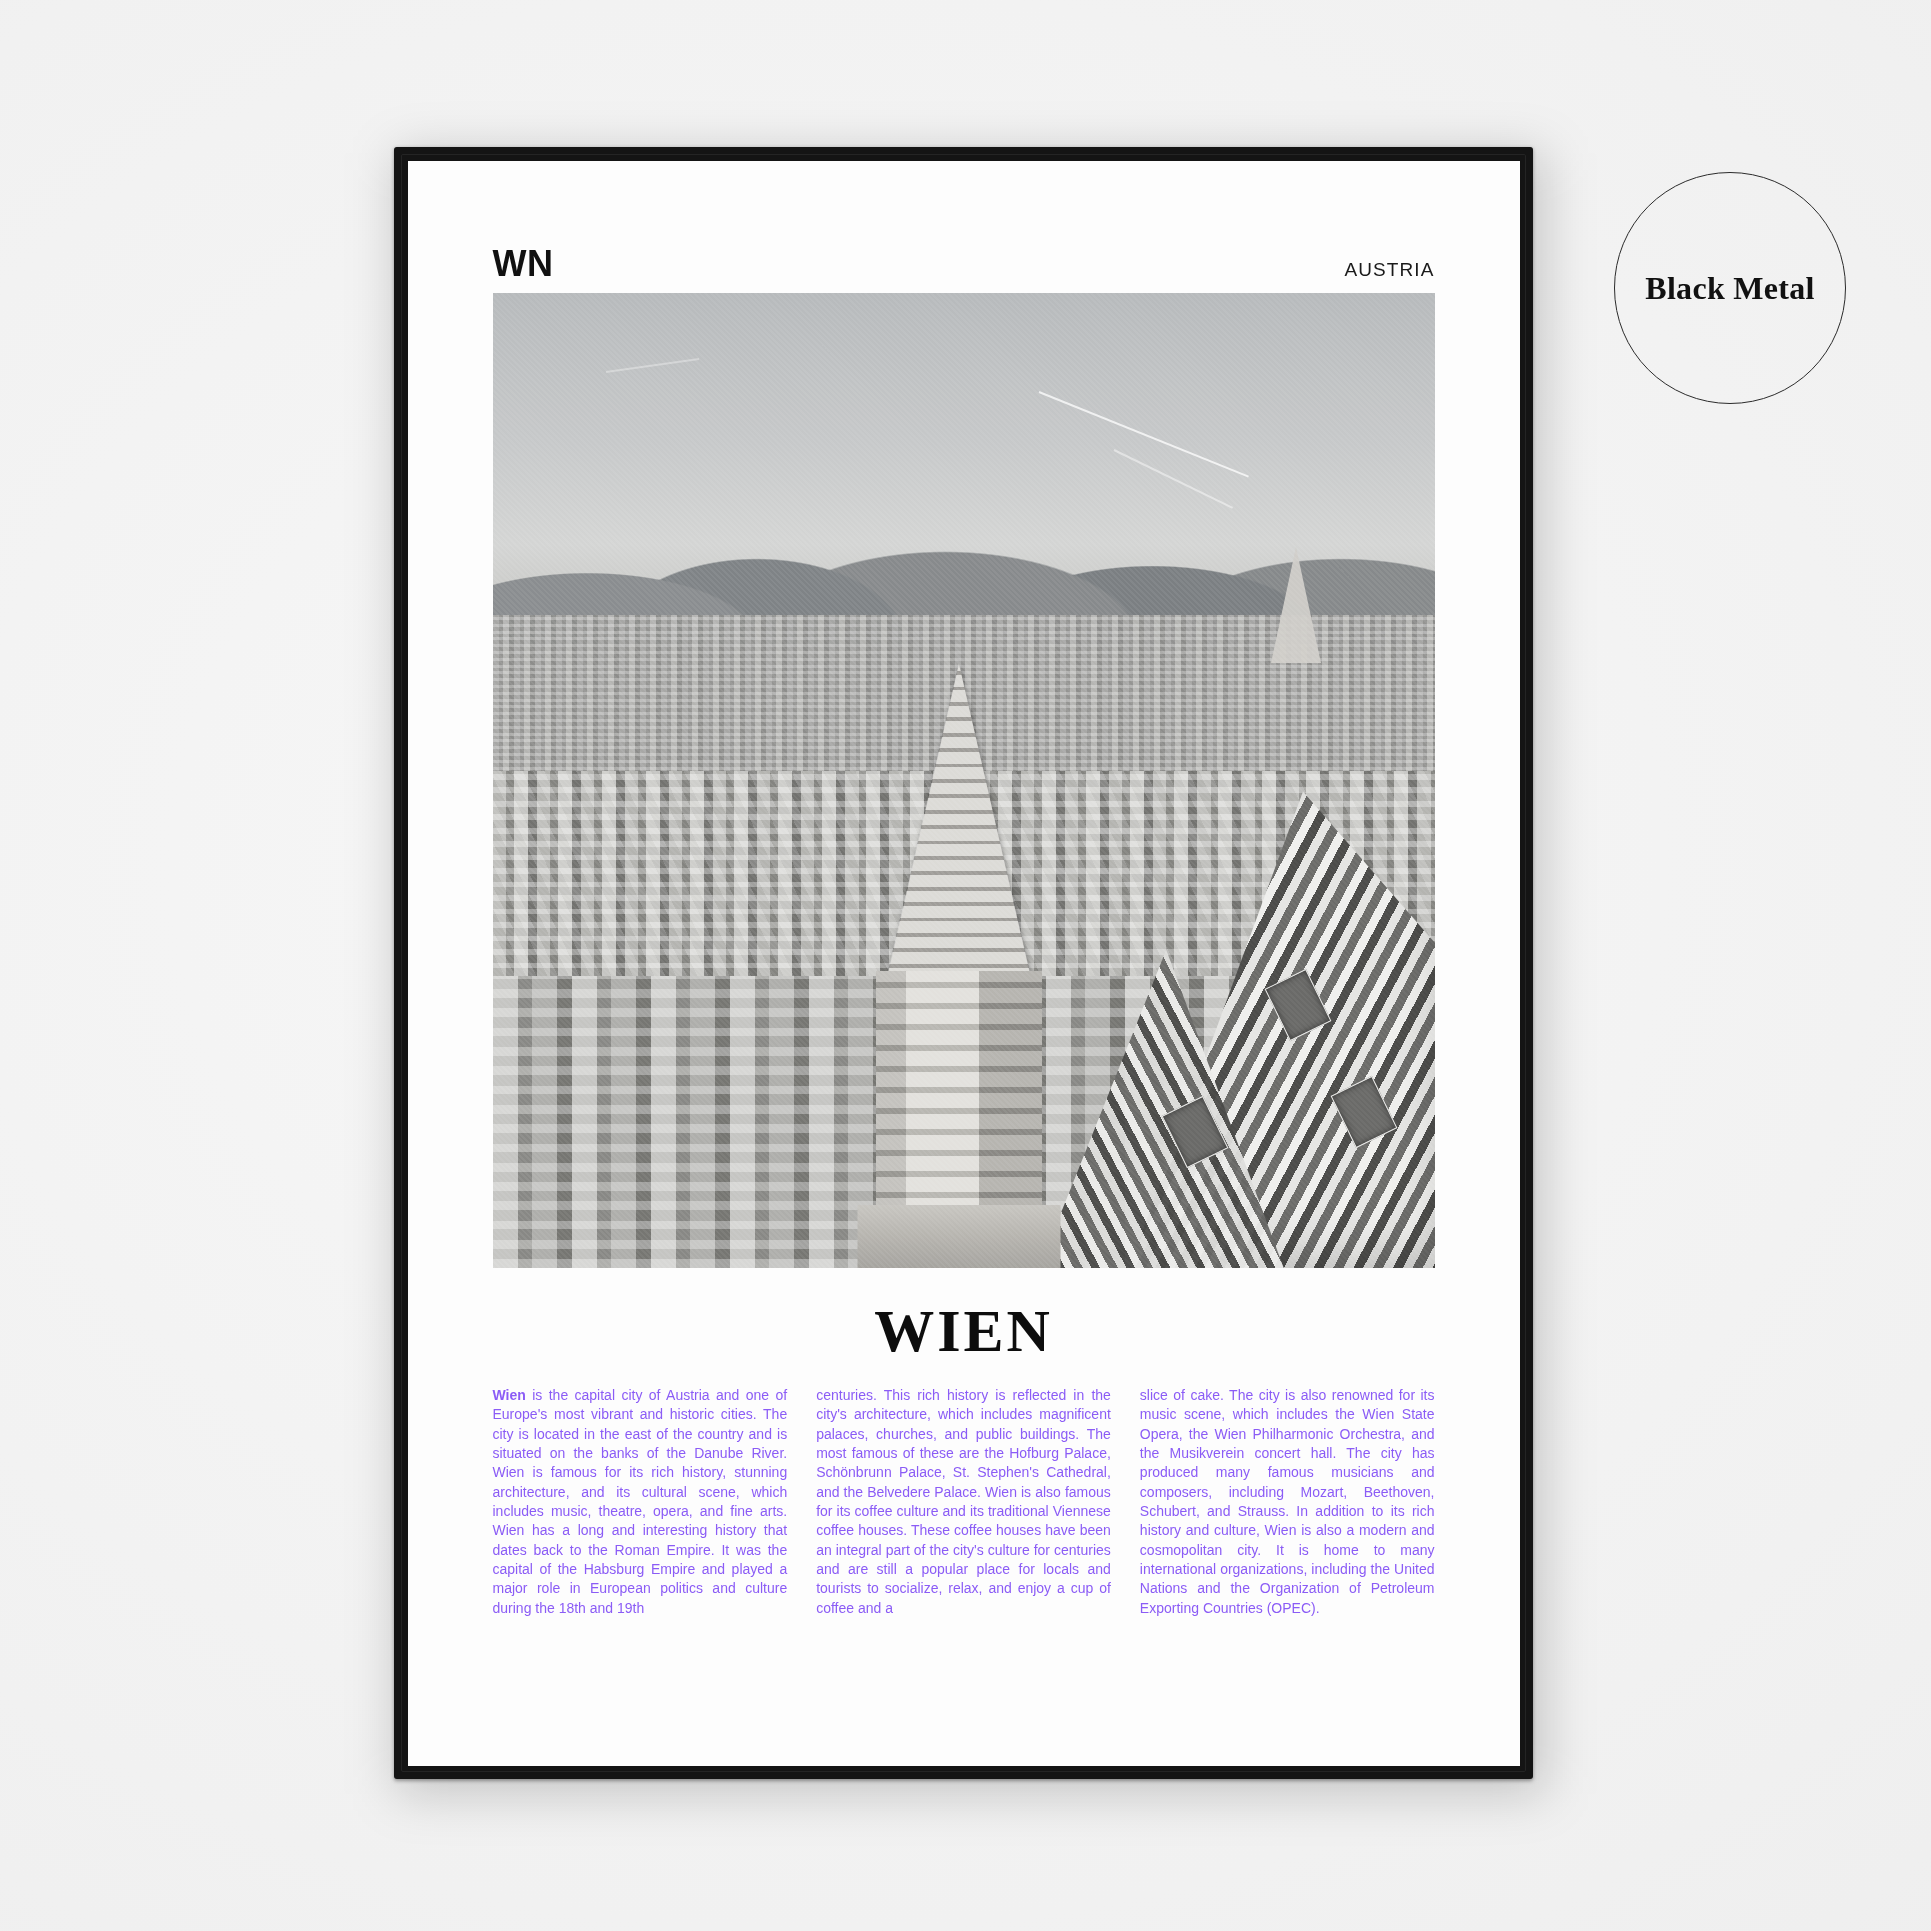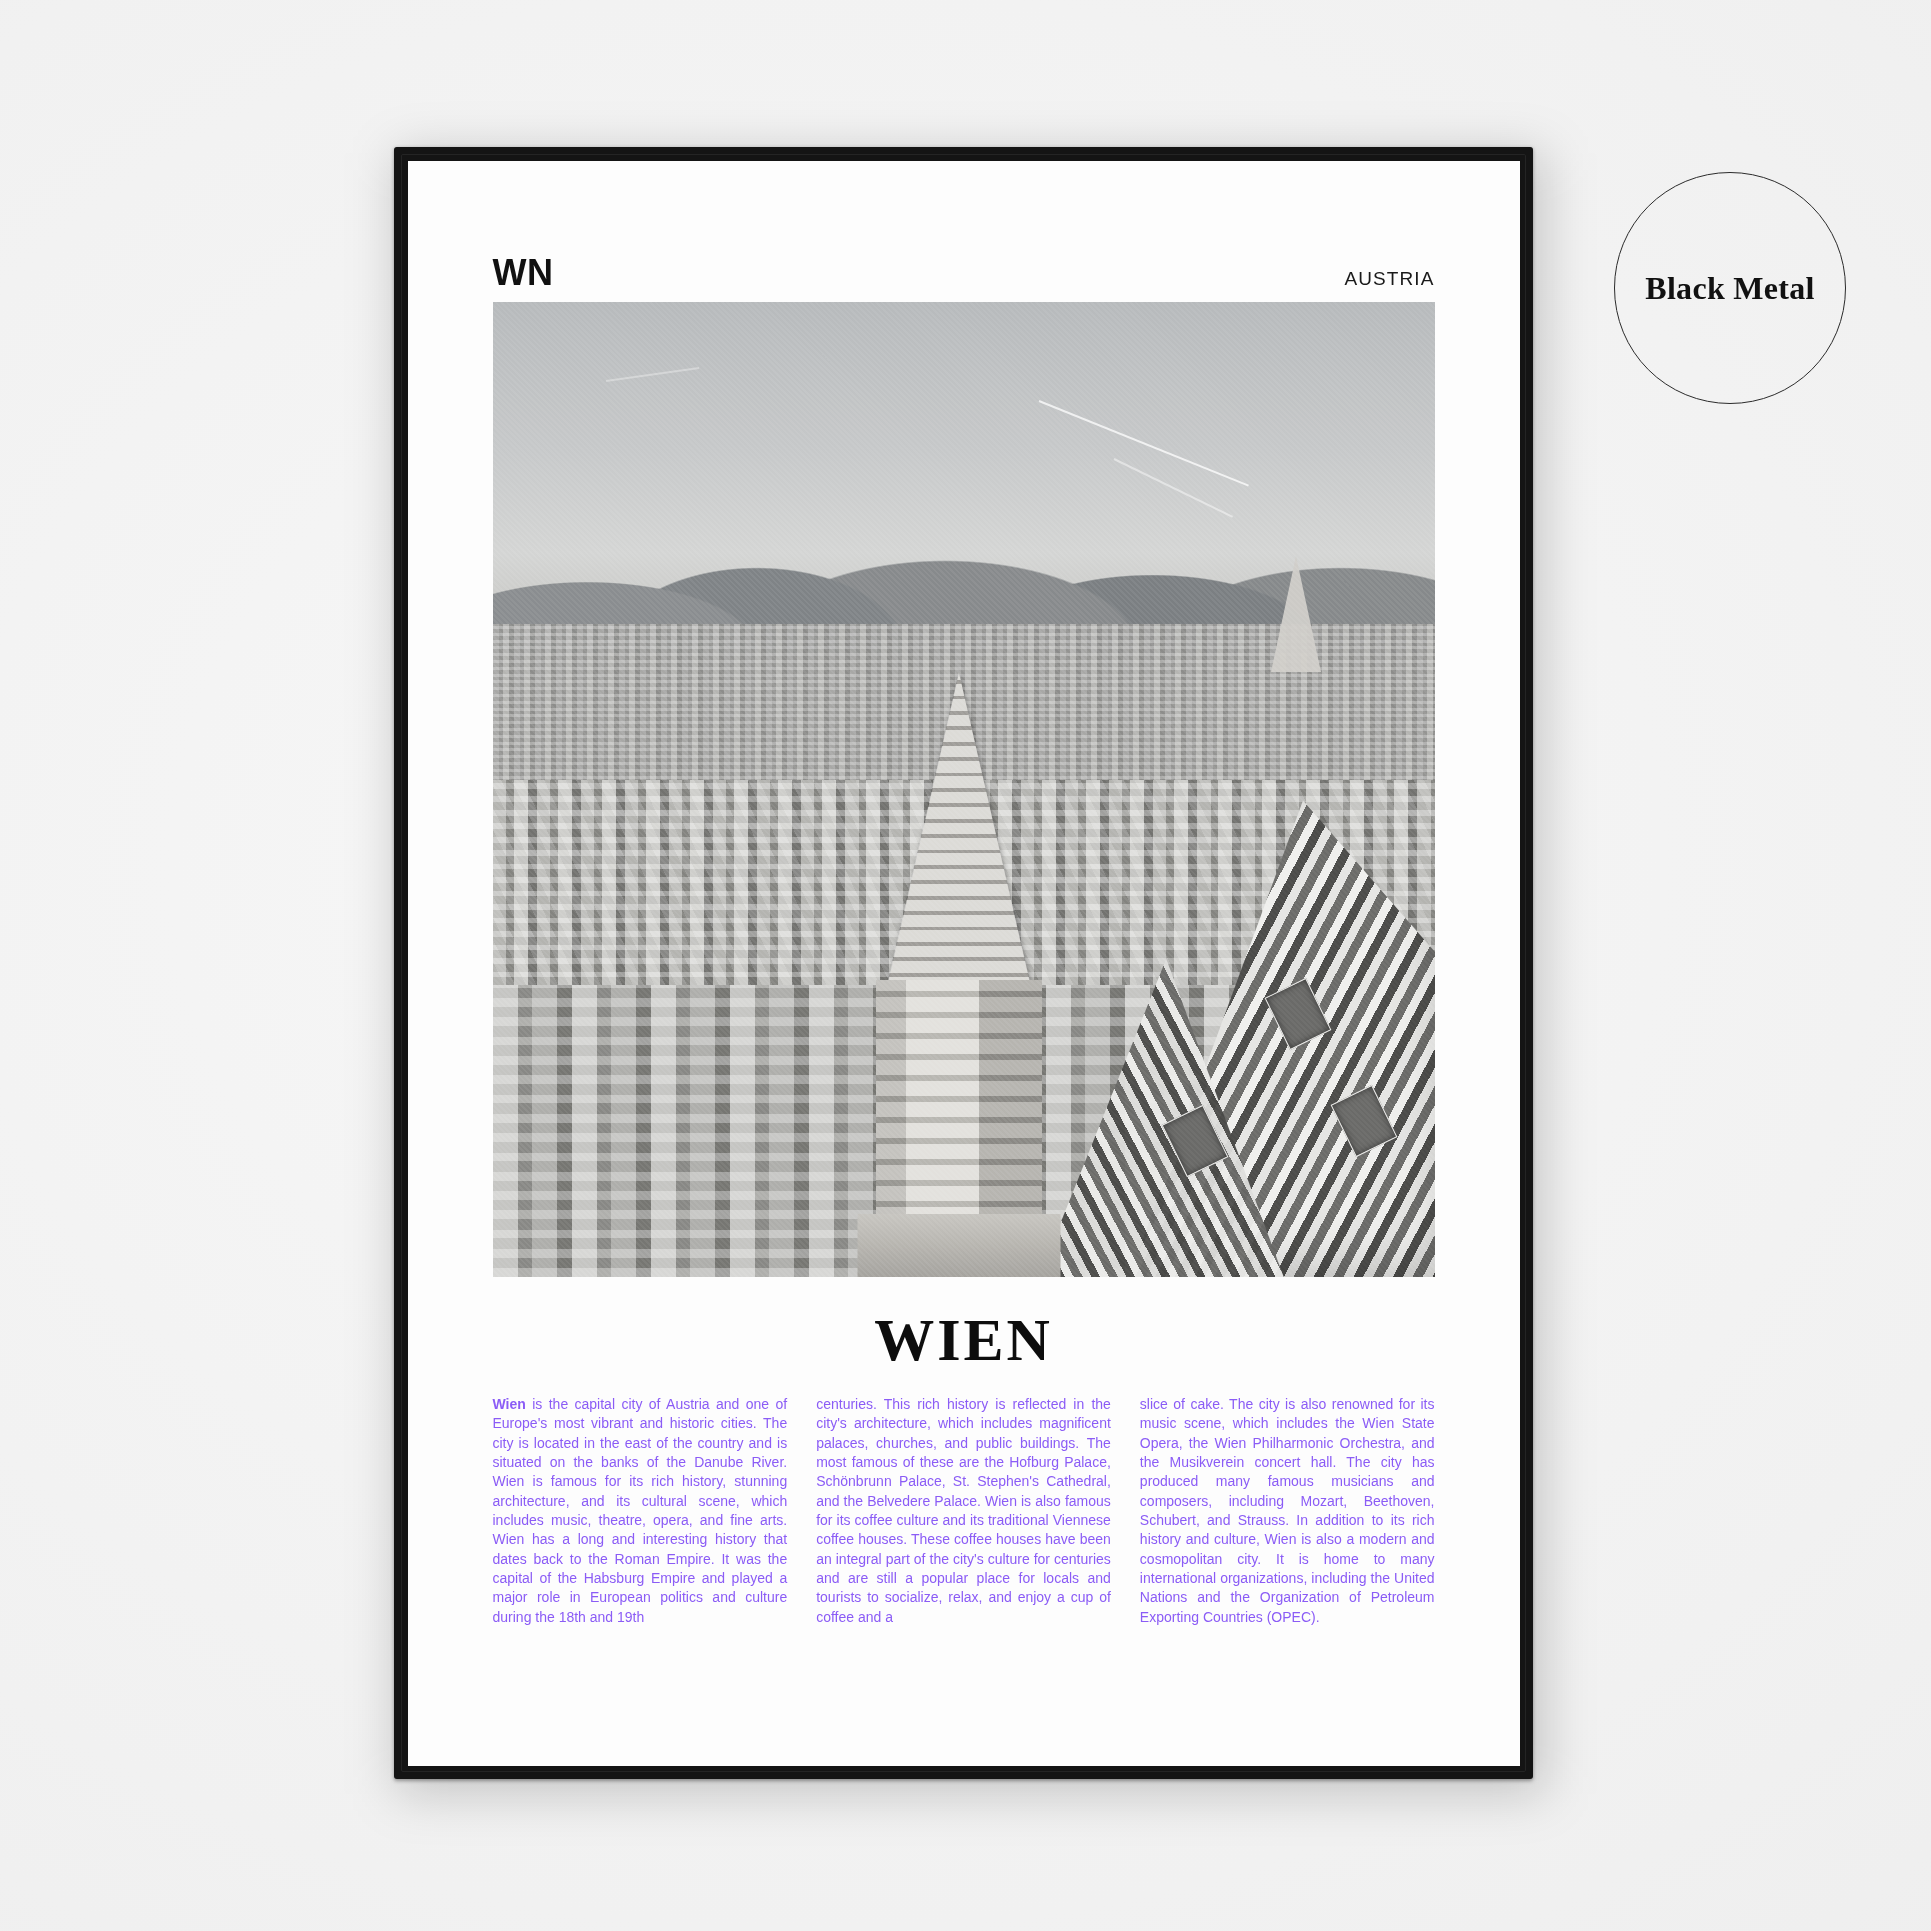--- a/index.html
+++ b/index.html
@@ -61,21 +61,20 @@
     position: relative;
   }
 
   
   .poster {
     position: absolute;
     left: 85px;
     top: 85px;
     right: 85px;
     bottom: 85px;
-    margin-top: 9px;
   }
   .poster-head {
     display: flex;
     align-items: flex-end;
     justify-content: space-between;
     padding-bottom: 11.6px;
   }
   .brand {
     font-family: "Liberation Sans", sans-serif;
     font-weight: 700;

